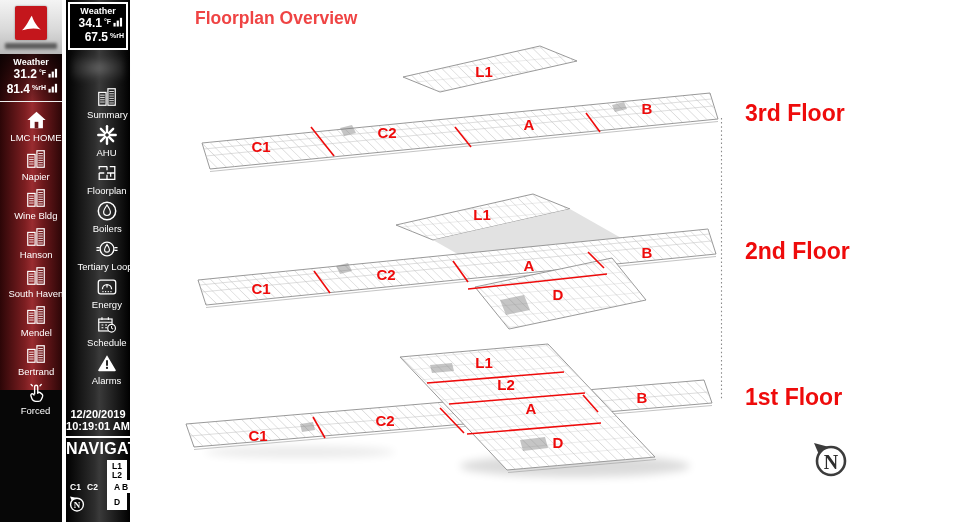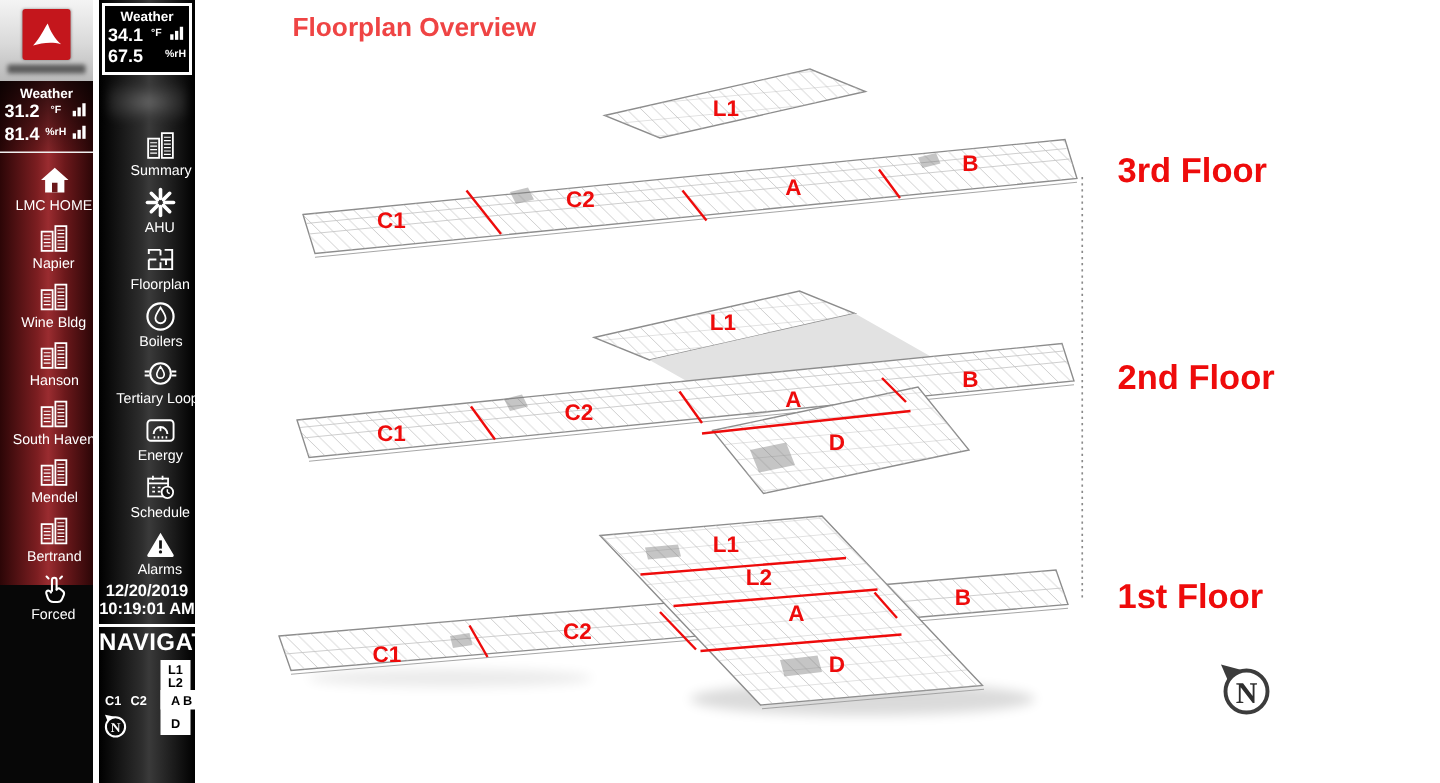--- a/index.html
+++ b/index.html
@@ -24,42 +24,42 @@
   .red-region{
     height:336px;
     background:linear-gradient(90deg,#2c0607 0%,#7c1e21 40%,#9a2c30 52%,#6b181b 70%,#2c0607 100%);
     color:#fff;
   }
   .weather-panel{
     padding:3px 3px 4px 3px;border-bottom:1px solid #efefef;
     background:linear-gradient(180deg,rgba(0,0,0,.72),rgba(0,0,0,.15));
   }
   .weather-title{text-align:center;font-size:9px;font-weight:bold;}
-  .weather-row{display:flex;align-items:baseline;justify-content:space-between;gap:2px;line-height:1.15;}
+  .weather-row{display:flex;align-items:baseline;justify-content:flex-end;gap:2px;line-height:1.15;}
   .weather-temp{font-size:12px;font-weight:bold;}
   .weather-unit{font-size:7px;font-weight:bold;position:relative;top:-3px;}
   .menu{display:flex;flex-direction:column;align-items:center;padding-top:4px;}
   .menu-item{display:flex;flex-direction:column;align-items:center;gap:1px;
     margin:3px 0 2px 10px;cursor:pointer;width:100%;}
   .menu-item .lbl{font-size:10px;color:#fff;white-space:nowrap;transform:scale(.95);}
   
   .building-sidebar{
     position:absolute;left:66px;top:0;width:64px;height:522px;
     background:linear-gradient(90deg,#000 0%,#2e2e2e 45%,#3a3a3a 52%,#000 100%);
     color:#fff;z-index:3;
   }
   .weather-panel2{
     margin:2px 2px 0 2px;border:2px solid #fff;background:#000;padding:2px 2px 3px 2px;
   }
   .logo-blur2{height:24px;margin:6px 6px 2px 6px;border-radius:4px;
     background:radial-gradient(ellipse at 50% 50%,#8a8a8a 0%,#3a3a3a 60%,rgba(0,0,0,0) 100%);
     filter:blur(3px);opacity:.55;}
   .menu2{display:flex;flex-direction:column;align-items:center;padding-top:2px;}
   .menu2 .menu-item{margin:2px 0 2px 18px;}
-  .datetime{margin-top:0;text-align:center;font-weight:bold;font-size:11px;
+  .datetime{margin-top:20px;text-align:center;font-weight:bold;font-size:11px;
     line-height:1.1;padding-bottom:4px;border-bottom:2px solid #fff;}
   .nav-title{text-align:center;font-weight:bold;font-size:16px;letter-spacing:.3px;
     padding:2px 0 1px 0;}
   .nav-map{position:relative;height:60px;}
   .nav-vstrip{position:absolute;left:41px;top:1px;width:20px;height:50px;background:#fff;}
   .nav-hstrip{position:absolute;left:41px;top:21px;width:23px;height:13px;background:#fff;}
   .nav-cell{position:absolute;font-size:8.5px;font-weight:bold;color:#000;
     width:20px;text-align:center;cursor:pointer;}
   .nav-cell.onblack{color:#fff;width:auto;}
   .nav-compass{position:absolute;left:2px;top:36px;}

